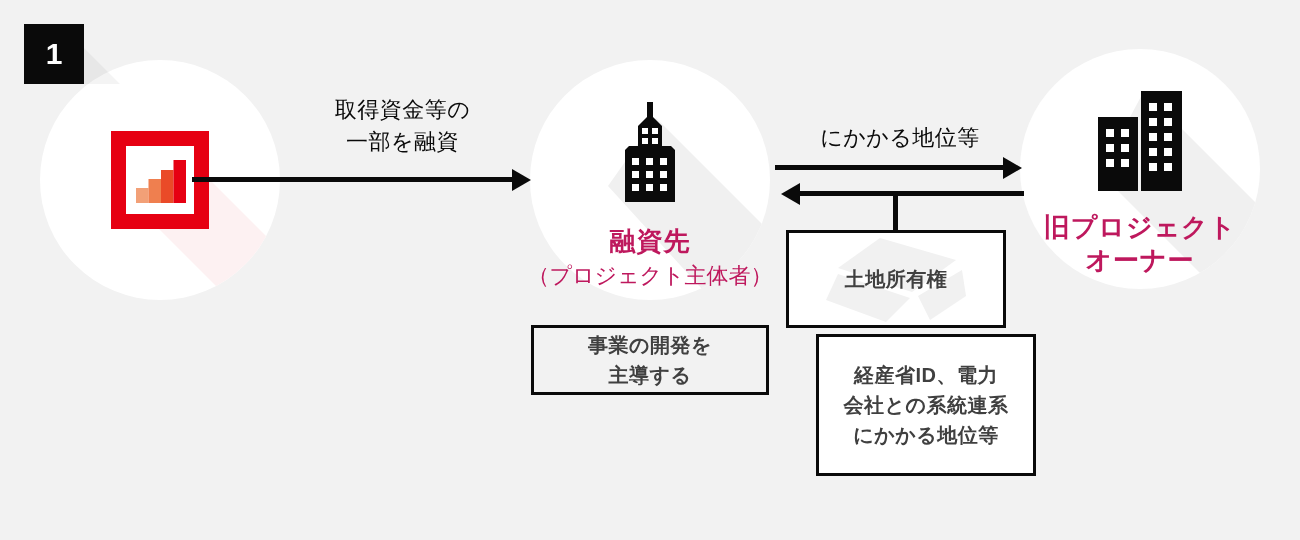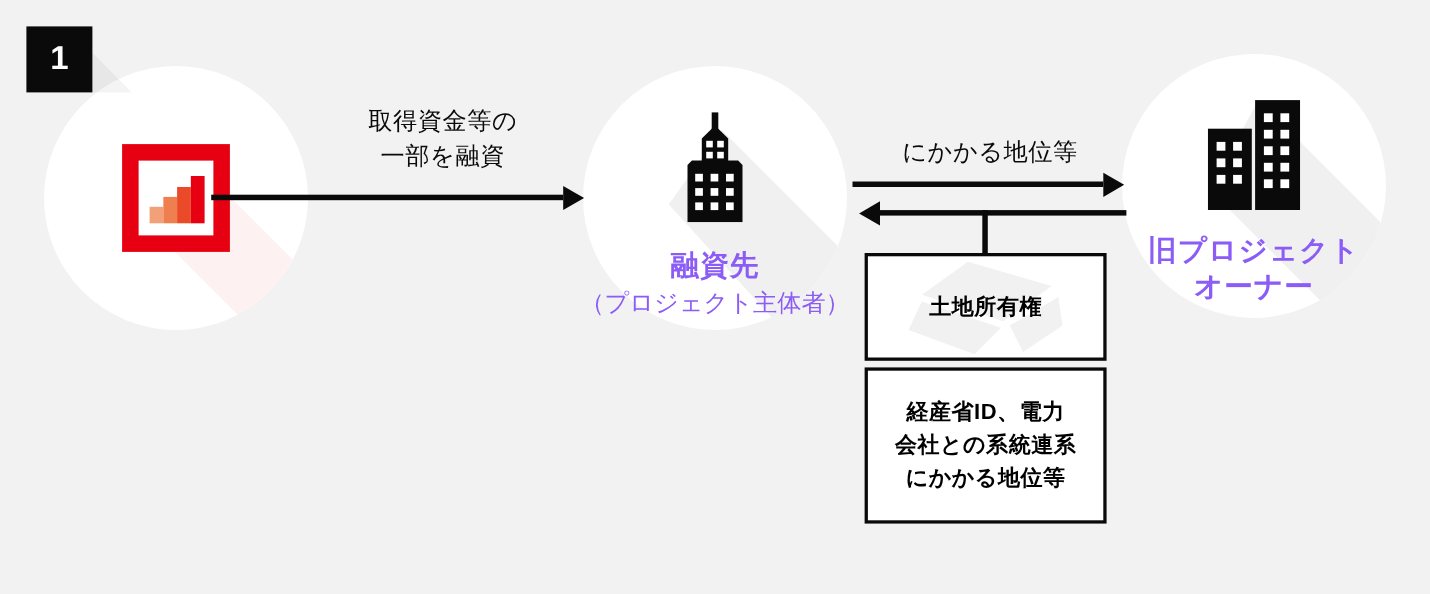--- a/index.html
+++ b/index.html
@@ -82,21 +82,21 @@
     justify-content: center;
     z-index: 3;
   }
 
   .node-caption {
     position: absolute;
     left: -60px;
     width: 360px;
     text-align: center;
     z-index: 4;
-    color: #8b5cf6;
+    color: #be185d;
   }
   .node-caption .main {
     font-size: 26px;
     font-weight: bold;
     letter-spacing: 1px;
     line-height: 1.25;
     white-space: pre-line;
   }
   .node-caption .sub {
     font-size: 22px;
@@ -149,21 +149,21 @@
   
   .note-box {
     position: absolute;
     border: 3px solid #0a0a0a;
     display: flex;
     align-items: center;
     justify-content: center;
     text-align: center;
     font-size: 20px;
     font-weight: bold;
-    color: #000000;
+    color: #404040;
     line-height: 1.5;
     white-space: pre-line;
     letter-spacing: 0.5px;
     box-sizing: border-box;
     z-index: 5;
     overflow: hidden;
   }
   .note-box.transparent { background: transparent; }
   .note-box.filled { background: #ffffff; }
   .note-box .box-text { position: relative; z-index: 2; }
@@ -284,29 +284,33 @@
 
   <div class="arrow-label" style="left:775px; top:122px; width:250px;">にかかる地位等</div>
   <div class="hline" style="left:775px; top:165px; width:228px;"></div>
   <div class="arrowhead-right" style="left:1003px; top:156.5px;"></div>
 
   <div class="hline" style="left:800px; top:191px; width:224px;"></div>
   <div class="arrowhead-left" style="left:781px; top:182.5px;"></div>
 
   <div class="vline" style="left:893px; top:191px; height:40px;"></div>
 
+  <div class="note-box transparent" style="left:531px; top:325px; width:238px; height:70px;">
+    <span class="box-text">事業の開発を
+主導する</span>
+  </div>
 
   <div class="note-box filled" style="left:786px; top:230px; width:220px; height:98px;">
     <svg class="land-watermark" viewBox="0 0 140 90">
       <polygon points="54,4 130,26 86,58 12,34" fill="#f1f1f1"></polygon>
       <polygon points="12,40 84,64 60,88 0,66" fill="#f1f1f1"></polygon>
       <polygon points="92,62 136,36 140,62 104,86" fill="#f1f1f1"></polygon>
     </svg>
     <span class="box-text">土地所有権</span>
   </div>
 
-  <div class="note-box filled" style="left:786px; top:334px; width:220px; height:142px;text-align:center;">
+  <div class="note-box filled" style="left:816px; top:334px; width:220px; height:142px;text-align:center;">
     <span class="box-text">経産省ID、電力
 会社との系統連系
 にかかる地位等</span>
   </div>
 
 </div>
 
 </body></html>

